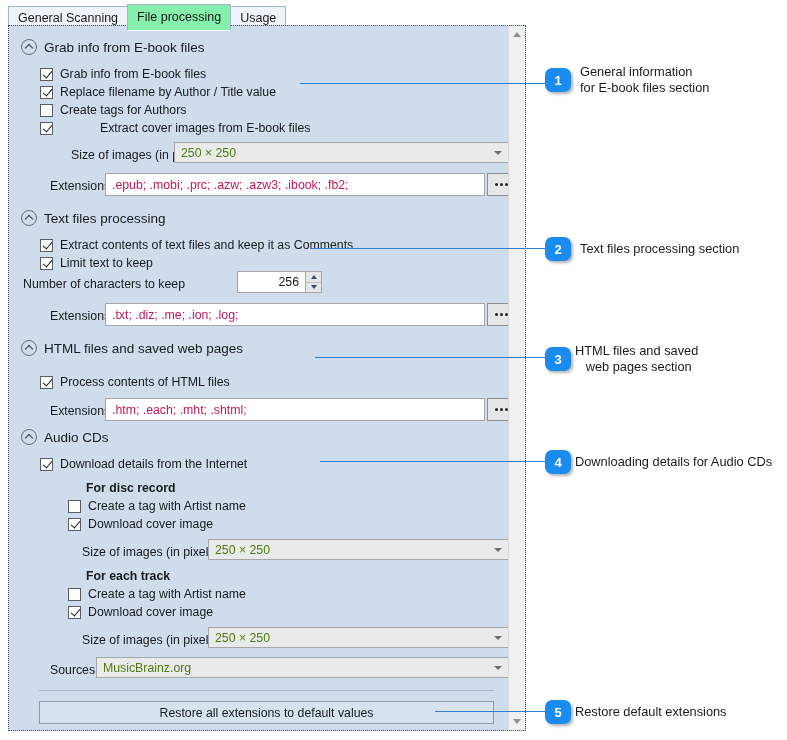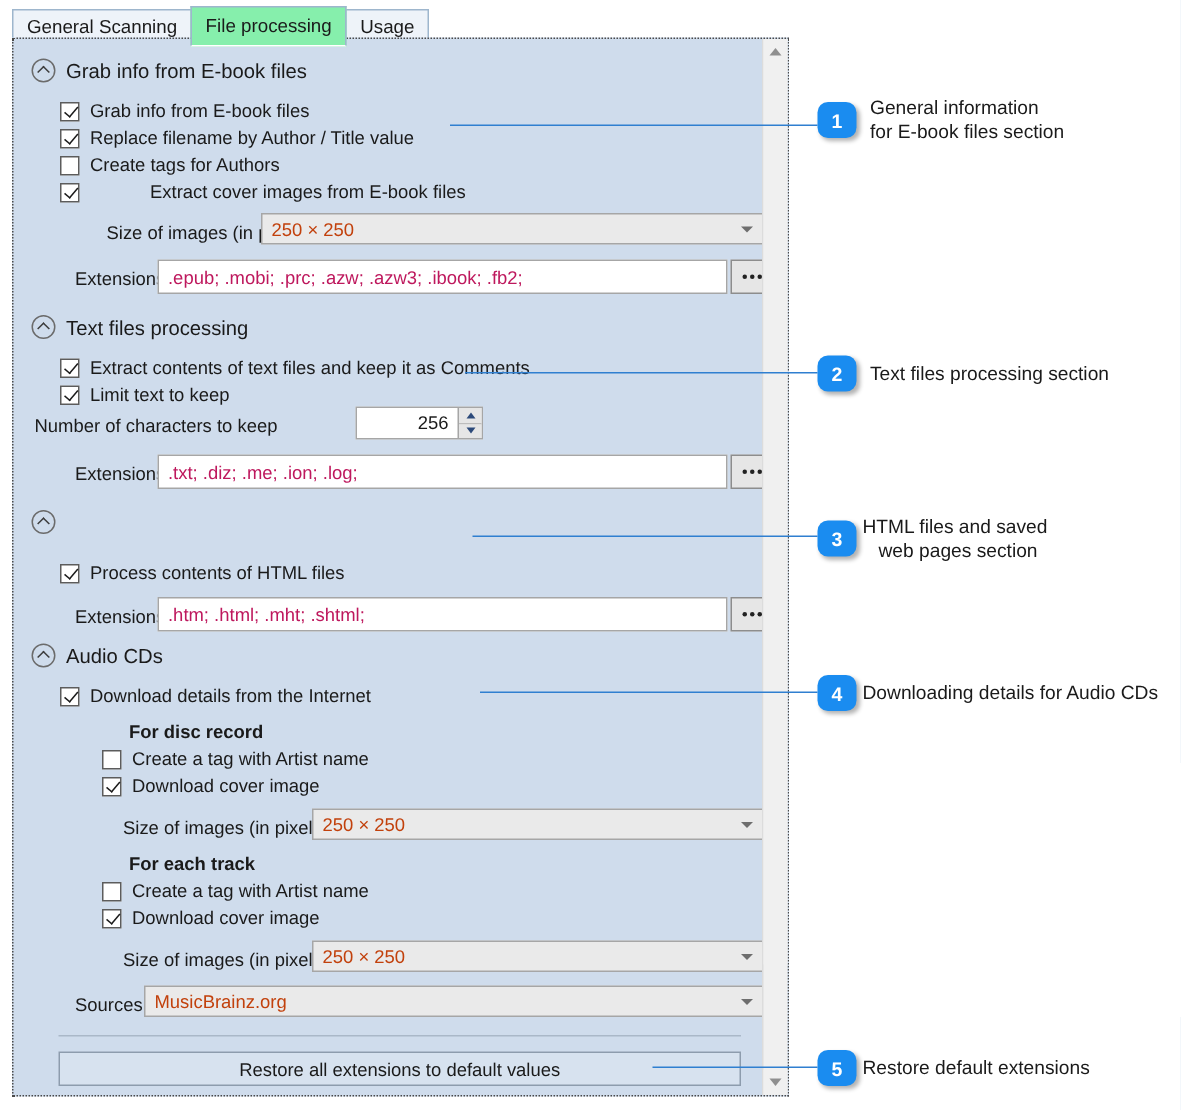--- a/index.html
+++ b/index.html
@@ -122,21 +122,21 @@
     white-space: nowrap;
   }
   .lbl.bold { font-weight: bold; margin-left: 36px; }
 
   
   .combo {
     position: absolute; height: 21px;
     background: #eaeaea;
     border: 1px solid #a6a6a6;
     display: flex; align-items: center;
-    font-size: 12.3px; color: #c2410c;
+    font-size: 12.3px; color: #4d7c0f;
     padding: 0 6px;
   }
   .combo .val { flex: 1; }
   .combo .caret {
     width: 0; height: 0;
     border-left: 4px solid transparent;
     border-right: 4px solid transparent;
     border-top: 4px solid #6e6e6e;
     margin-right: 2px;
   }
@@ -307,30 +307,31 @@
       <div class="dotsbtn" style="left:478px; top:277px;">
         <b></b>
           <b></b>
           <b></b>
       </div>
 
       <div class="section-head" style="top:314px;">
         <span class="chev-circle">
             <i></i>
           </span>
+        <span>HTML files and saved web pages</span>
       </div>
 
       <div class="cbrow" style="left:31px; top:349px;">
         <span class="cbox checked"></span>
         <span>Process contents of HTML files</span>
       </div>
 
       <div class="lbl" style="left:41px; top:378px;">Extensions</div>
       <div class="tinput" style="left:96px; top:372px; width:380px;">
-        <span>.htm; .html; .mht; .shtml;</span>
+        <span>.htm; .each; .mht; .shtml;</span>
       </div>
       <div class="dotsbtn" style="left:478px; top:372px;">
         <b></b>
           <b></b>
           <b></b>
       </div>
 
       <div class="section-head" style="top:403px;">
         <span class="chev-circle">
             <i></i>

